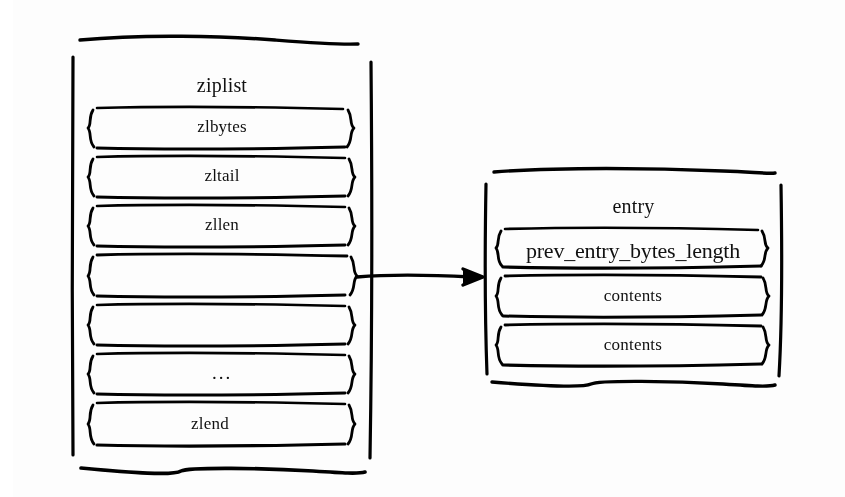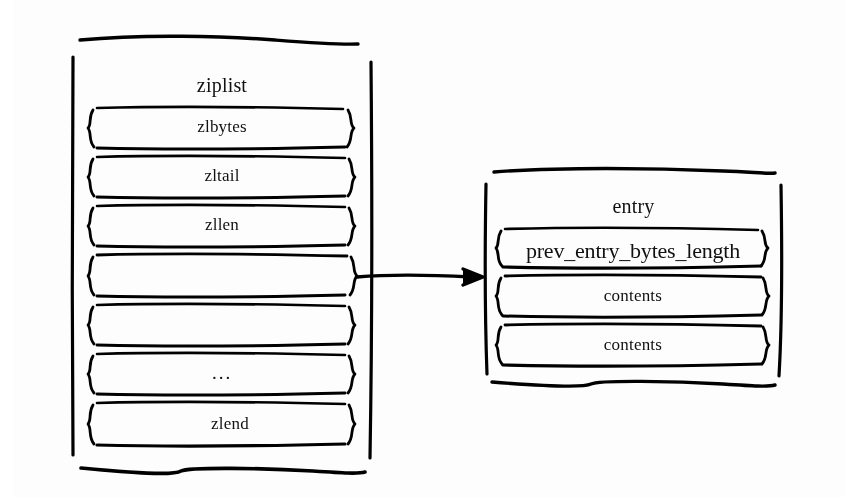--- a/index.html
+++ b/index.html
@@ -157,21 +157,21 @@
   <div class="lbl row-label" style="left:84px; top:117px; width:250px;">zlbytes</div>
 
   <div class="lbl row-label" style="left:84px; top:215px; width:250px;">zllen</div>
 
   <div class="lbl row-label" style="left:84px; top:166px; width:250px;">zltail</div>
 
 
 
   <div class="lbl ellipsis-label" style="left:84px; top:362px; width:250px;">...</div>
 
-  <div class="lbl row-label" style="left:92px; top:414px; width:250px;">zlend</div>
+  <div class="lbl row-label" style="left:72px; top:414px; width:250px;">zlend</div>
 
   <div class="lbl box-title" style="left:473px; top:195px; width:295px;">entry</div>
 
   <div class="lbl row-label tight" style="left:488px; top:238px; width:264px;">prev_entry_bytes_length</div>
 
   <div class="lbl row-label" style="left:490px; top:286px; width:260px;">contents</div>
 
   <div class="lbl row-label" style="left:490px; top:335px; width:260px;">contents</div>
 
 </div>

